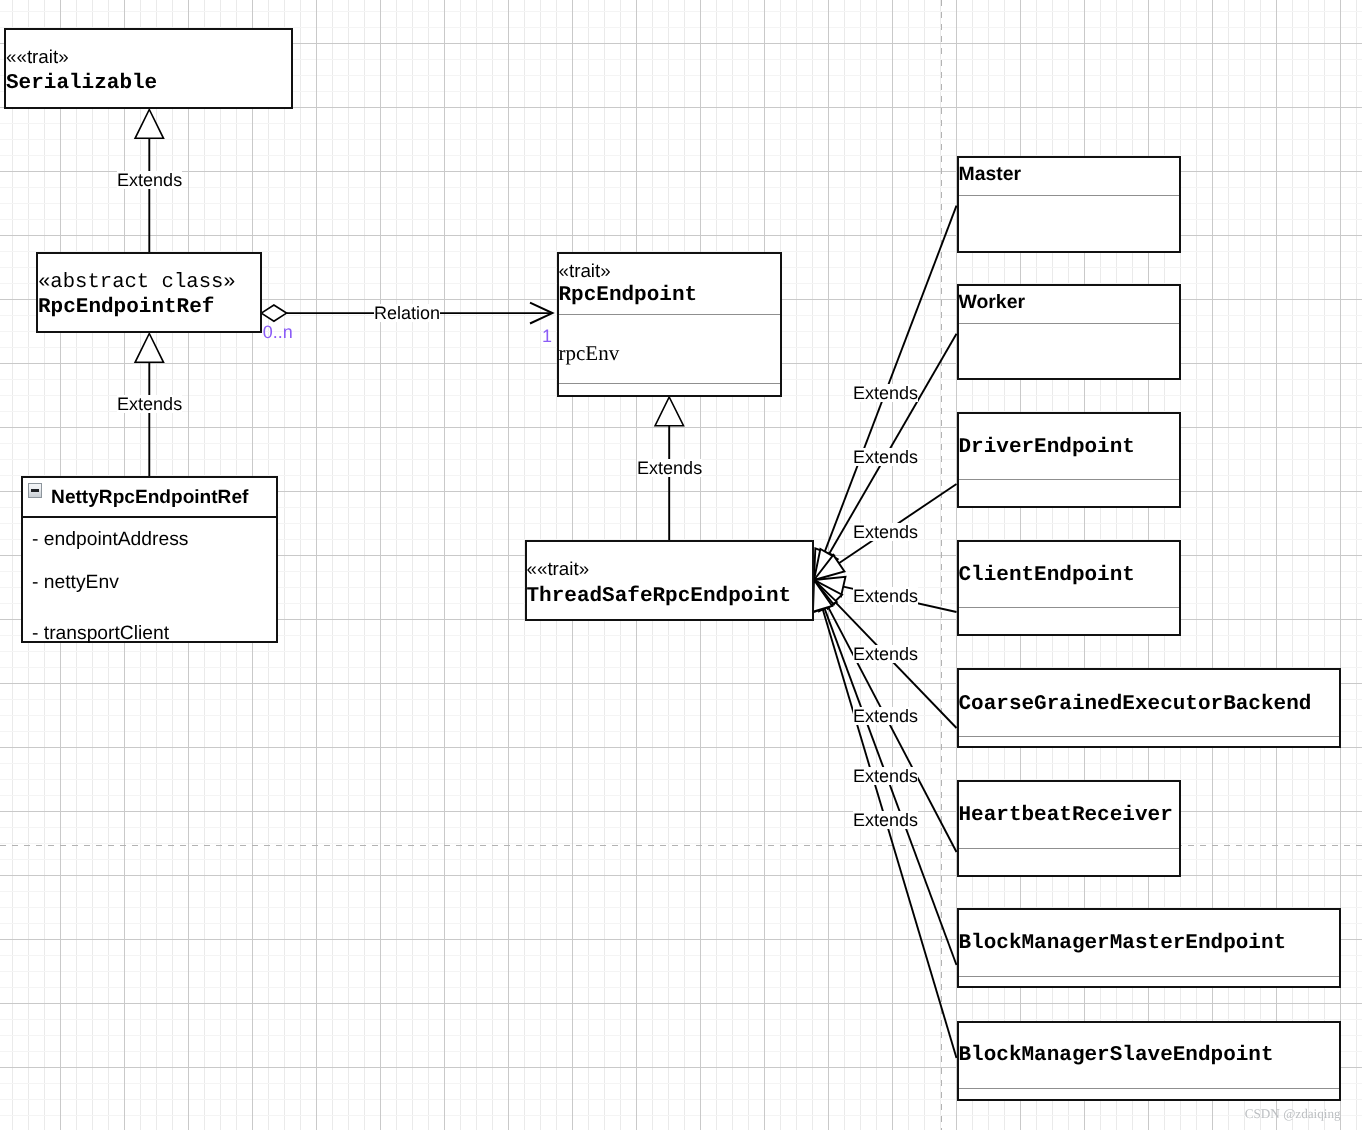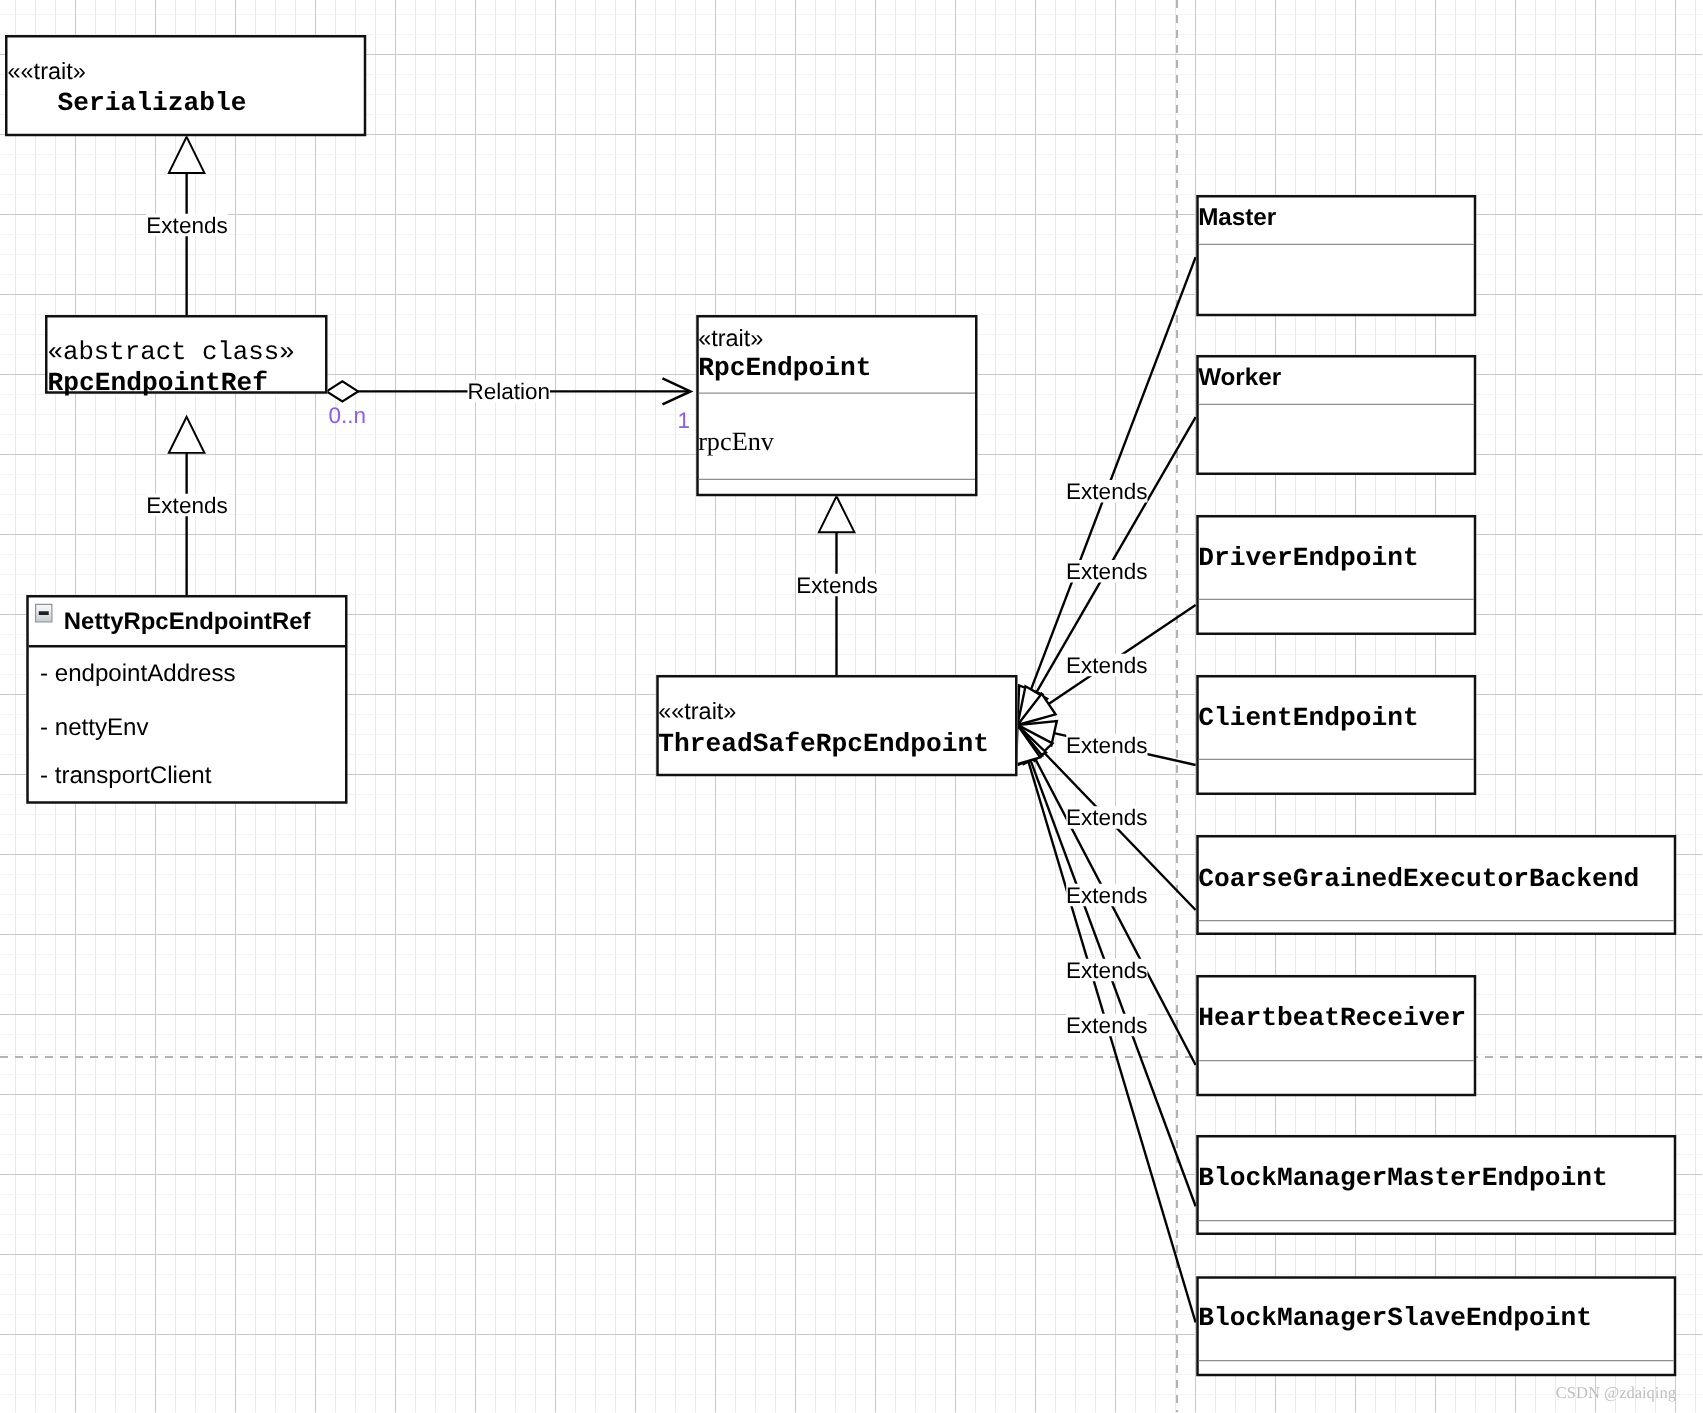--- a/index.html
+++ b/index.html
@@ -97,37 +97,37 @@
         <polygon points="814.0,580.0 827.60,608.55 842.01,594.68" fill="#ffffff" stroke="#000000" stroke-width="1.9"></polygon>
         <polygon points="814.0,580.0 819.06,611.21 836.78,601.93" fill="#ffffff" stroke="#000000" stroke-width="1.9"></polygon>
         <polygon points="814.0,580.0 815.04,611.61 833.79,604.66" fill="#ffffff" stroke="#000000" stroke-width="1.9"></polygon>
         <polygon points="814.0,580.0 812.99,611.61 832.15,605.89" fill="#ffffff" stroke="#000000" stroke-width="1.9"></polygon>
       </g>
     </g>
   </svg>
 
   <div class="cbox" style="left:4px;top:28px;width:289px;height:81px;">
     <div class="ctext stereo" style="top:18.1px;">««trait»</div>
-    <div class="ctext cname" style="top:42.6px;padding-left:40px;">Serializable</div>
+    <div class="ctext cname" style="top:42.6px;">Serializable</div>
   </div>
 
-  <div class="cbox" style="left:36px;top:252px;width:225.5px;height:63px;">
+  <div class="cbox" style="left:36px;top:252px;width:225.5px;height:81px;">
     <div class="ctext stereo-mono" style="top:19.3px;">«abstract class»</div>
     <div class="ctext cname" style="top:43.2px;">RpcEndpointRef</div>
   </div>
 
   <div class="cbox" style="left:20.5px;top:476px;width:257px;height:167px;">
     <div class="minus-icon" style="left:5.3px;top:5.2px;">
         <i></i>
       </div>
     <div class="nameleft" style="left:28.6px;top:10.3px;">NettyRpcEndpointRef</div>
     <div class="sep-dark" style="top:38.3px;"></div>
     <div class="attr-row" style="left:9.5px;top:52.3px;">- endpointAddress</div>
     <div class="attr-row" style="left:9.5px;top:95.2px;">- nettyEnv</div>
-    <div class="attr-row" style="left:9.5px;top:133px;">- transportClient</div>
+    <div class="attr-row" style="left:9.5px;top:146px;">- transportClient</div>
   </div>
 
   <div class="cbox" style="left:556.5px;top:252px;width:225px;height:145px;">
     <div class="ctext stereo" style="top:7.7px;">«trait»</div>
     <div class="ctext cname" style="top:31.3px;">RpcEndpoint</div>
     <div class="sep" style="top:60.3px;"></div>
     <div class="ctext cattr" style="top:88.9px;font-family:Liberation Serif, serif;">rpcEnv</div>
     <div class="sep" style="top:129.3px;"></div>
   </div>
 

